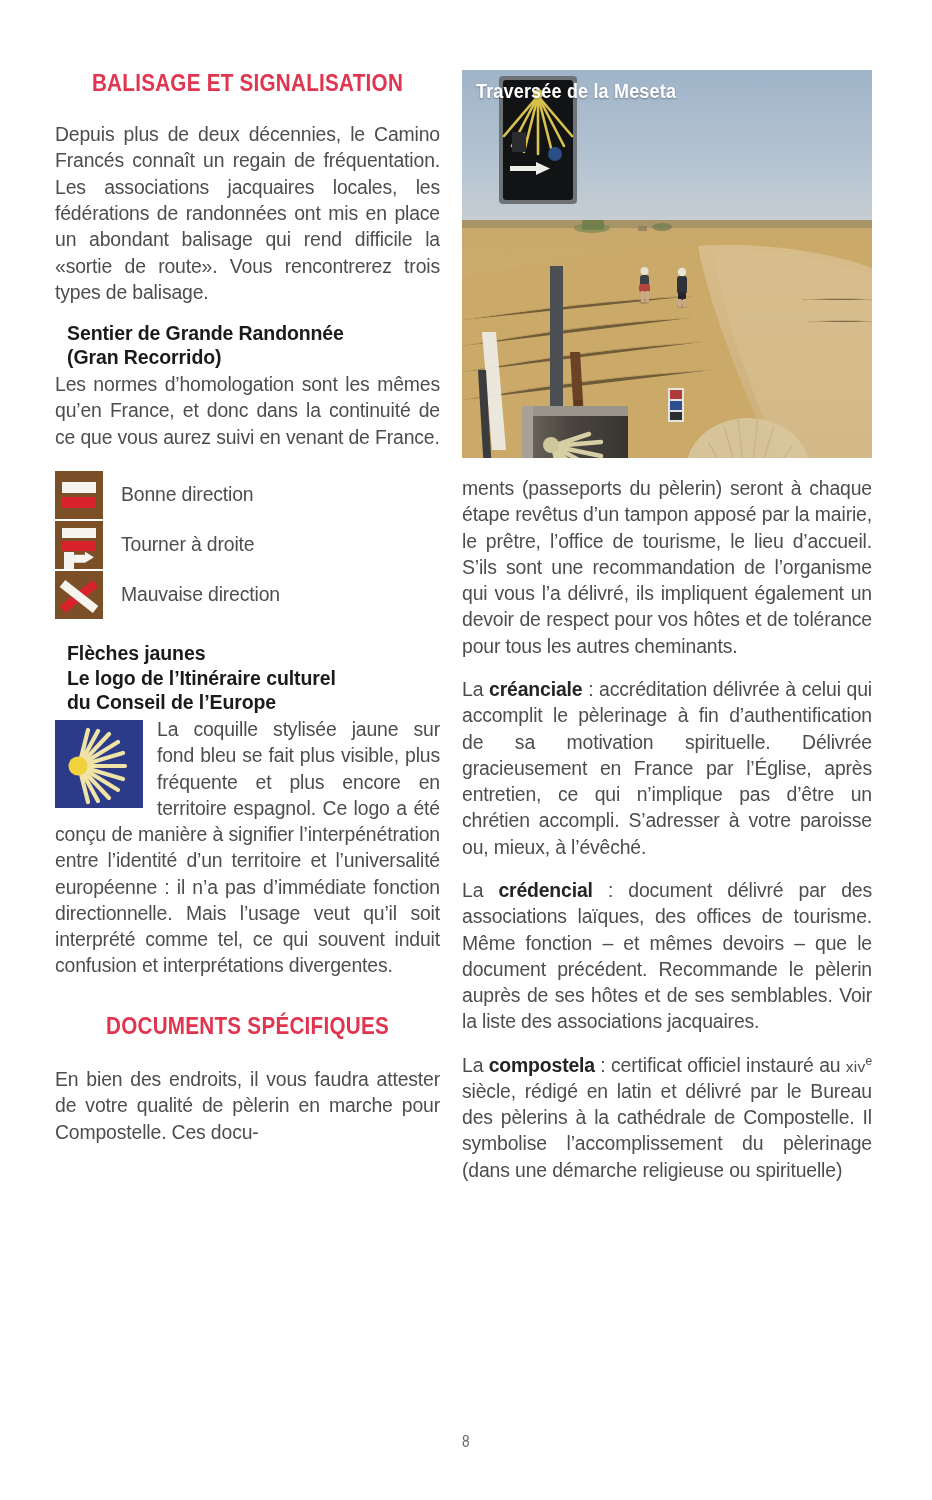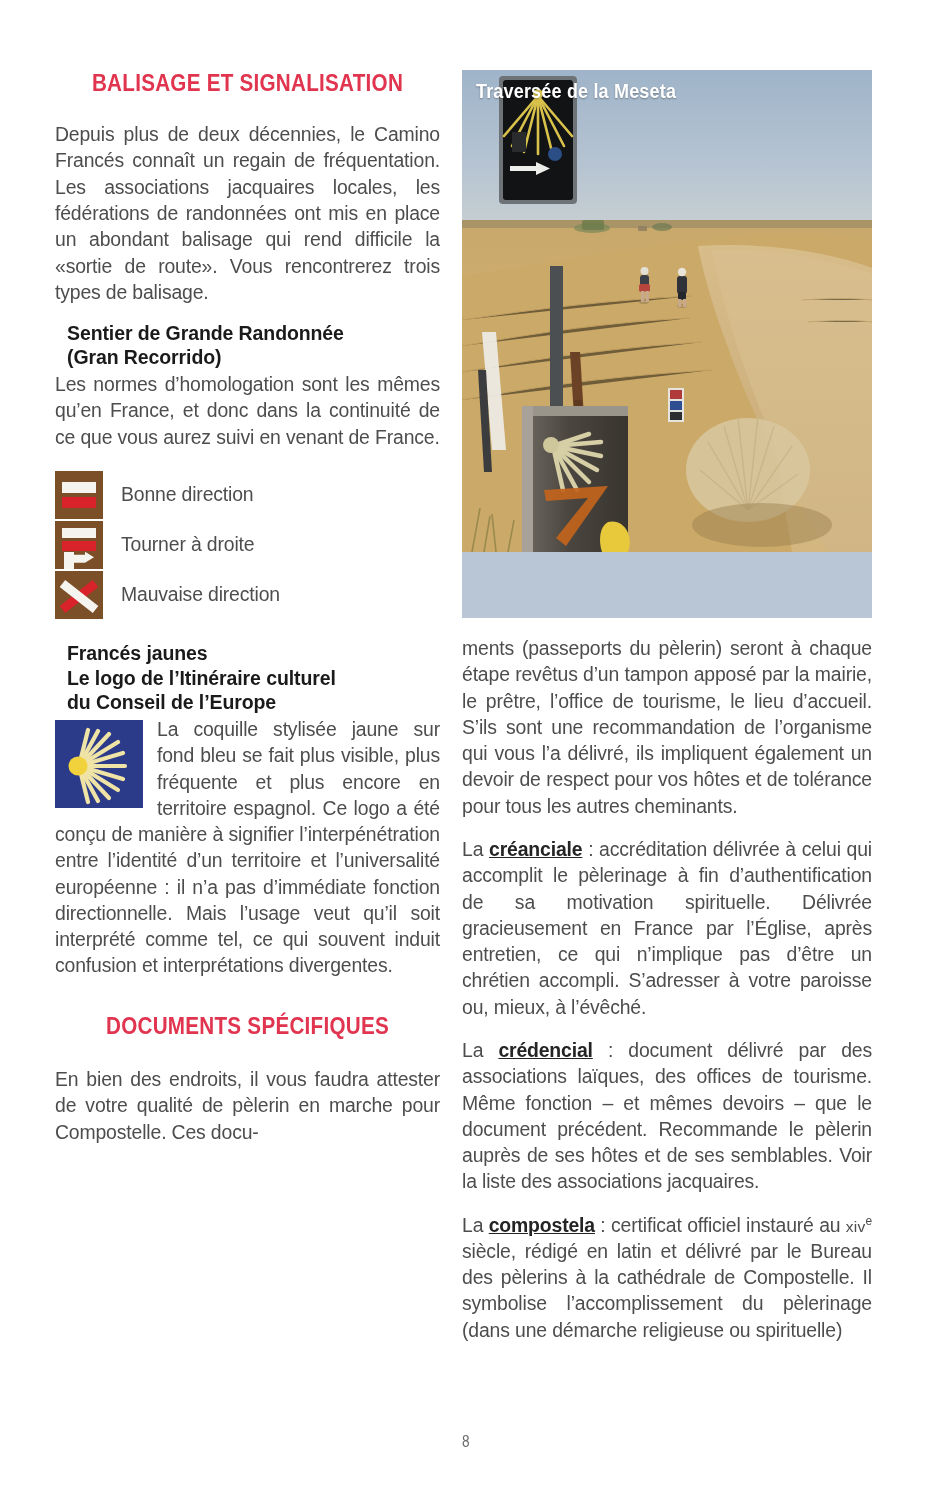--- a/index.html
+++ b/index.html
@@ -45,21 +45,21 @@
   p.body {
     margin:0 0 17px 0;
     font-size:19.4px;
     line-height:1.355;
     text-align:justify;
     color:#4d4d4d;
     letter-spacing:-0.15px;
     hyphens:none;
   }
   p.body.tight { margin-bottom:0; }
-  p.body b { color:#242424; font-weight:bold;text-decoration:underline; }
+  p.body b { color:#242424; font-weight:bold; }
   .smallcap-num { font-size:0.80em; letter-spacing:0.2px; }
   sup { font-size:0.62em; vertical-align:super; }
 
   
   .marker-list { margin:20px 0 22px 0; }
   .marker-row {
     display:flex; align-items:center;
     height:50px;
   }
   .marker-box {
@@ -125,21 +125,21 @@
   .logo-block { float:left; margin:4px 14px 2px 0; }
   .shell-logo {
     width:88px; height:88px;
     background:#2B3B8A;
     display:block;
   }
 
   
   .photo {
     position:relative;
-    width:410px; height:548px;
+    width:410px; height:388px;
     overflow:hidden;
     background:#b9c6d6;
   }
   .photo-caption {
     position:absolute; left:14px; top:10px;
     color:#ffffff;
     font-weight:bold;
     font-size:20px;
     transform:scaleX(0.9);
     transform-origin:left center;
@@ -201,21 +201,21 @@
       <div class="marker-row">
         <div class="marker-box m-cross">
           <span class="cross-red"></span>
           <span class="cross-white"></span>
         </div>
         <span class="marker-label">Mauvaise direction</span>
       </div>
 
     </div>
 
-    <h3 class="sub-head">Francés jaunes</h3>
+    <h3 class="sub-head">Flèches jaunes</h3>
 
 
     <h3 class="sub-head">
       <span>Le logo de l’Itinéraire culturel</span><br>
       <span>du Conseil de l’Europe</span>
     </h3>
 
     <div class="logo-block">
       <svg class="shell-logo" viewBox="0 0 88 88">
         <rect x="0" y="0" width="88" height="88" fill="#2B3B8A"></rect>

